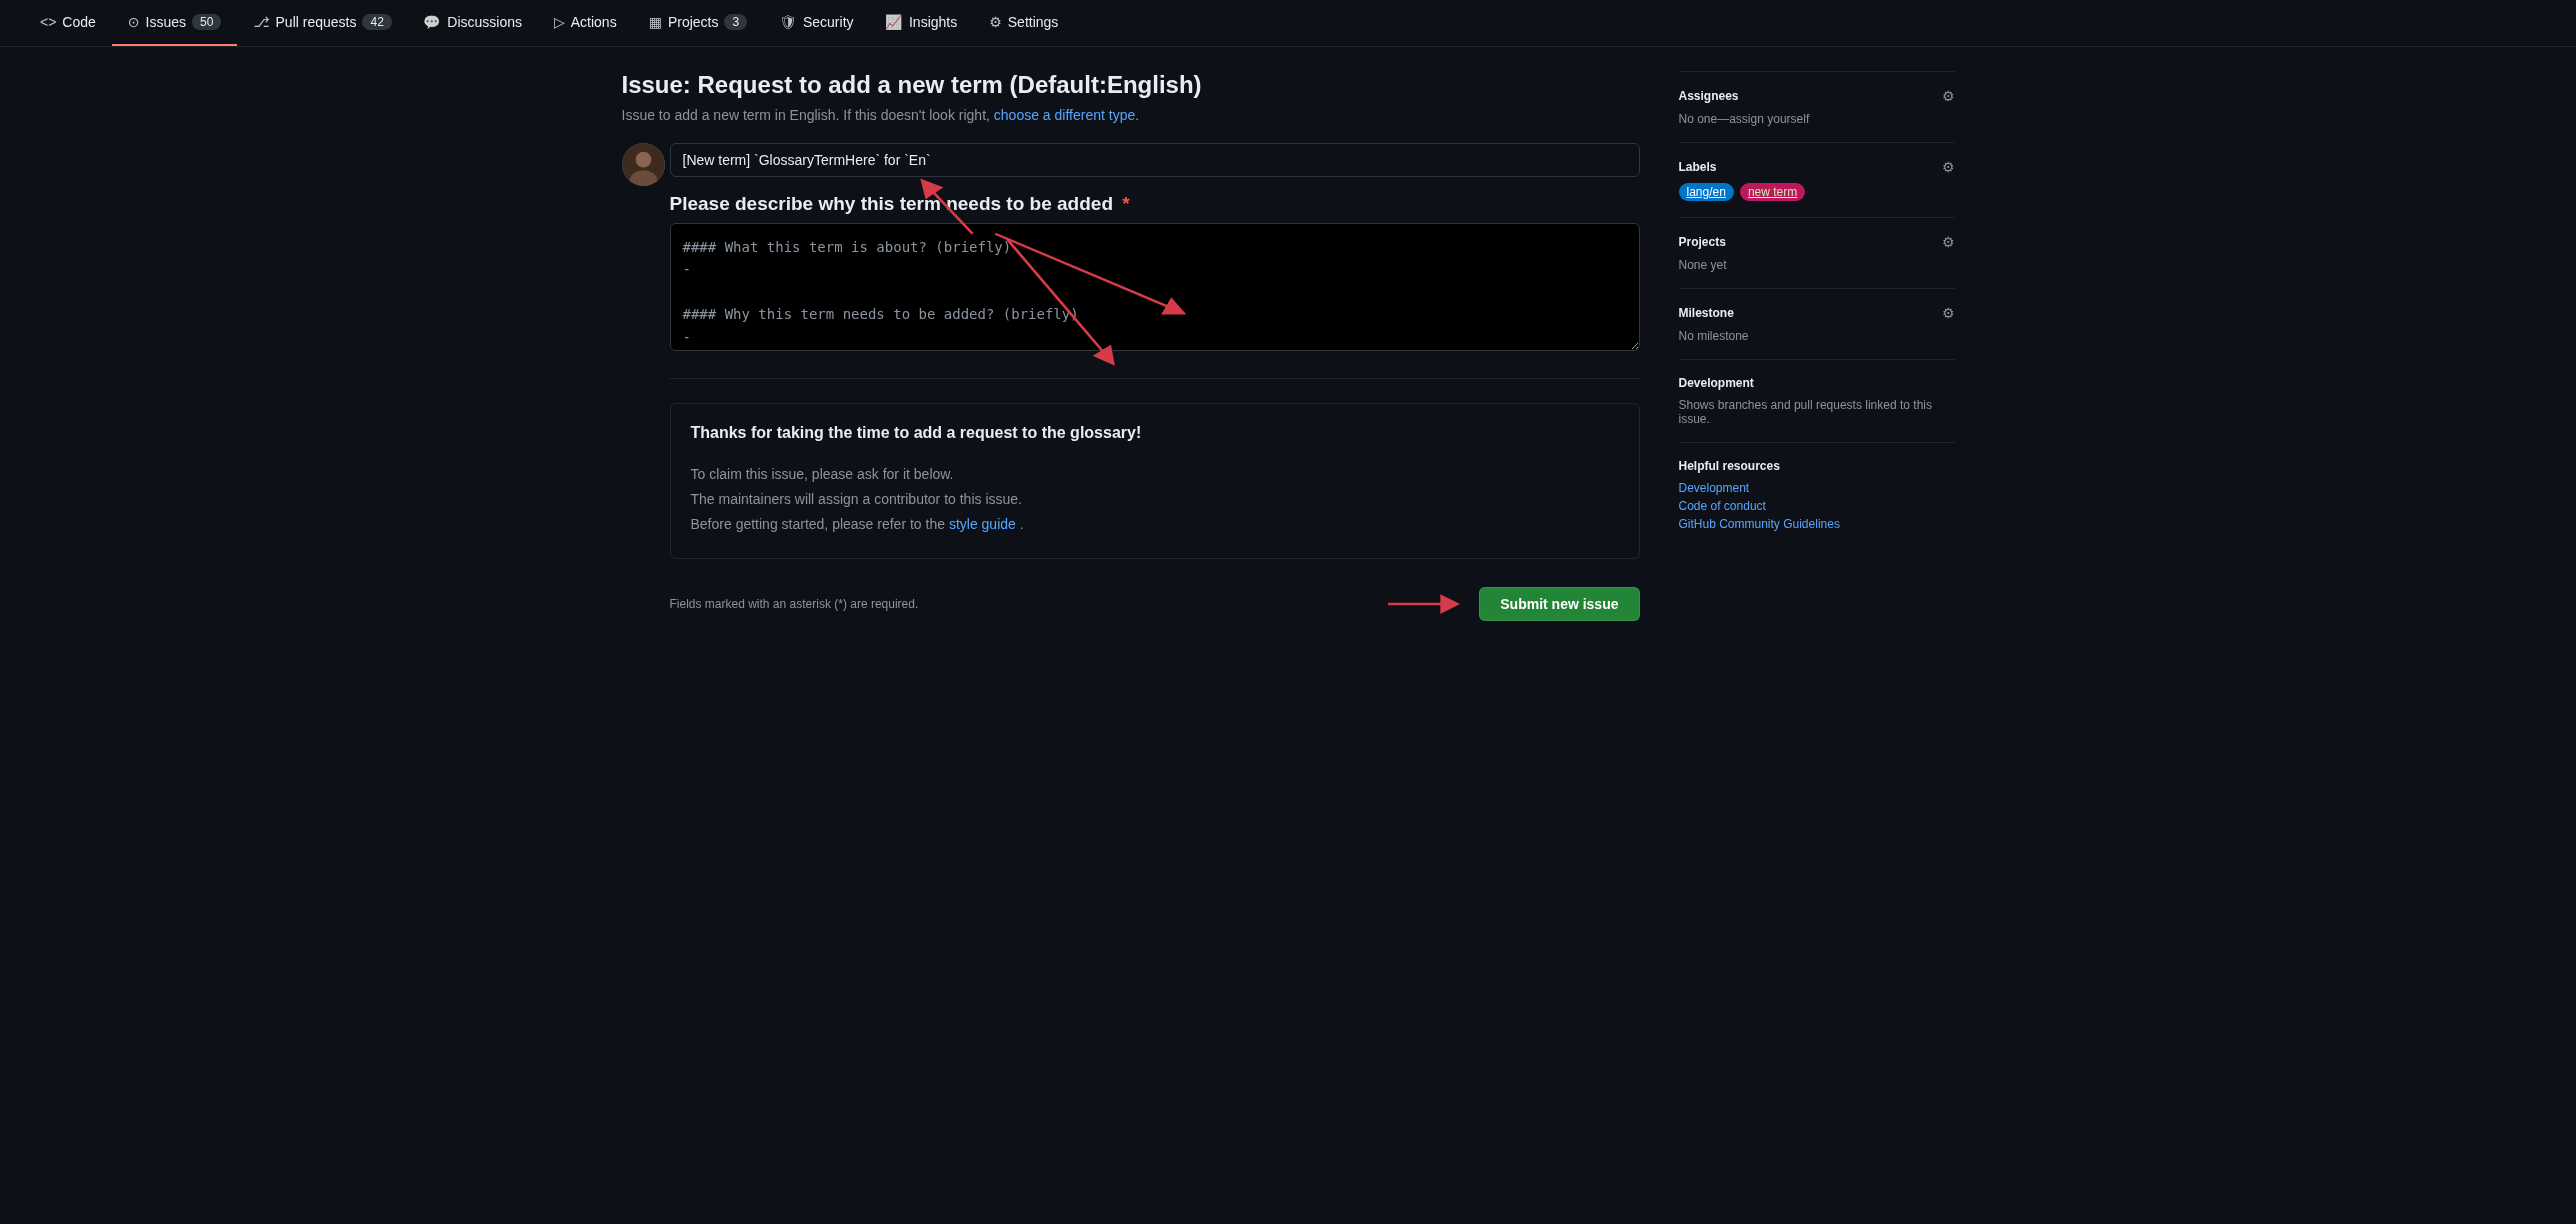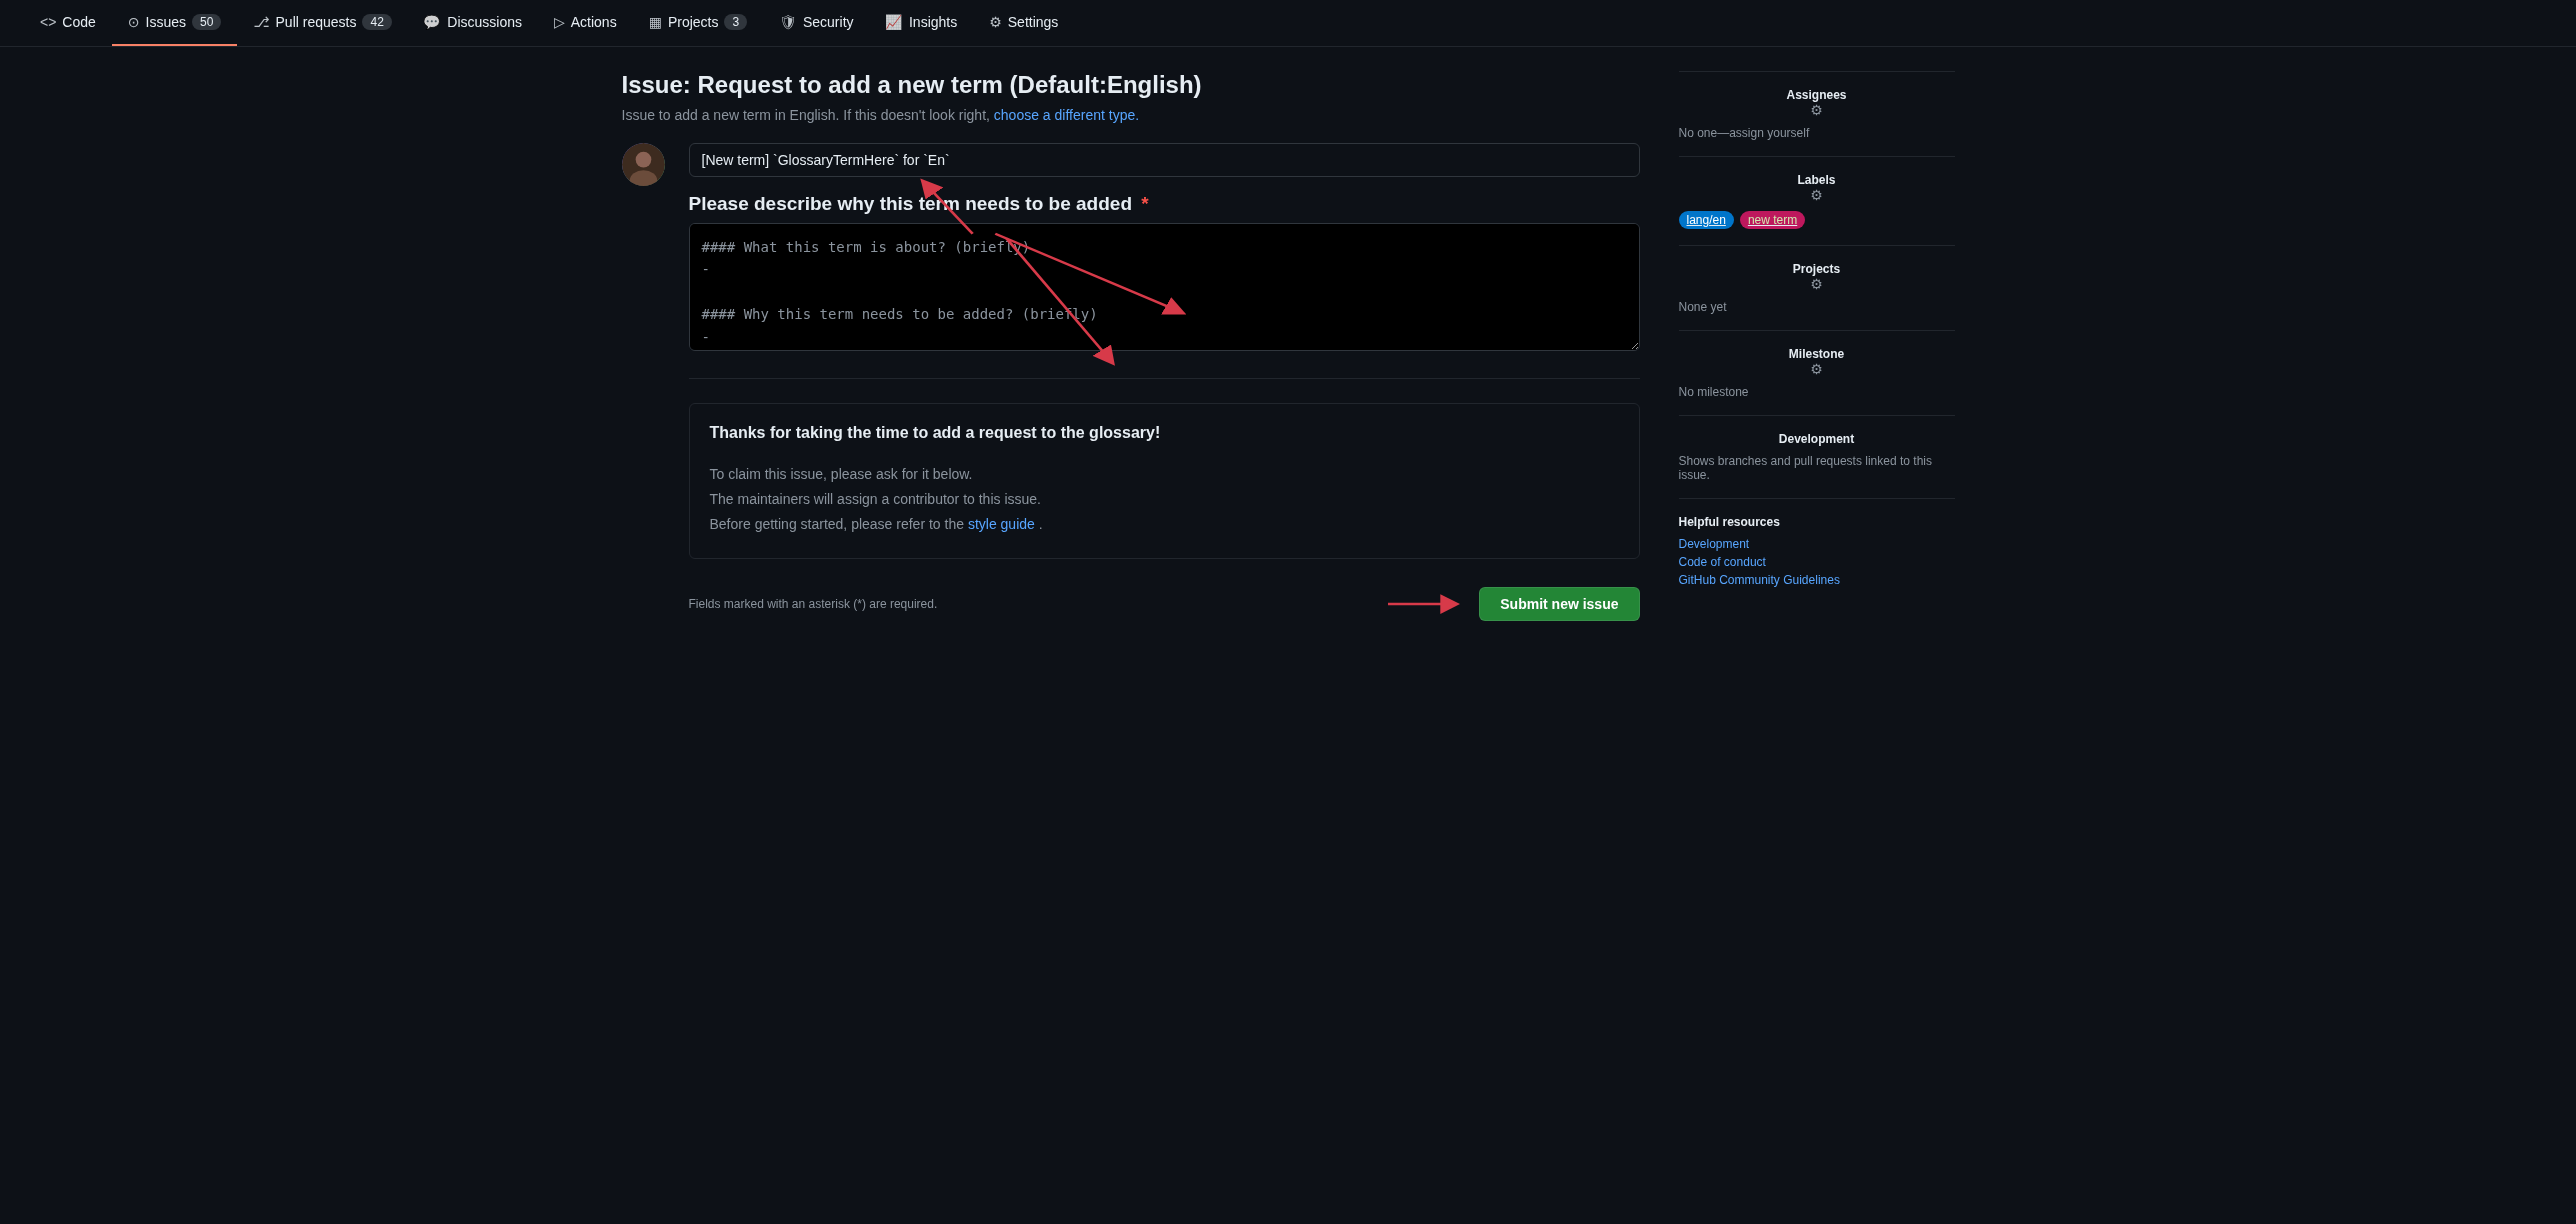--- a/index.html
+++ b/index.html
@@ -75,21 +75,21 @@
       margin-bottom: 20px;
       font-size: 14px;
     }
     .subtitle a {
       color: #58a6ff;
       text-decoration: none;
     }
 
     .issue-form-area {
       display: flex;
-      gap: 24px;
+      gap: 5px;
       align-items: flex-start;
     }
 
     .avatar {
       width: 43px;
       height: 43px;
       border-radius: 50%;
       overflow: hidden;
       flex-shrink: 0;
       background: #30363d;
@@ -221,21 +221,20 @@
 
     .sidebar-section {
       border-top: 1px solid #21262d;
       padding: 16px 0;
     }
     .sidebar-section-header {
       display: flex;
       justify-content: space-between;
       align-items: center;
       margin-bottom: 8px;
-      flex-direction: column;
     }
     .sidebar-section-title {
       font-size: 12px;
       font-weight: 600;
       color: #e6edf3;
     }
     .gear-icon {
       color: #8b949e;
       cursor: pointer;
       font-size: 14px;

